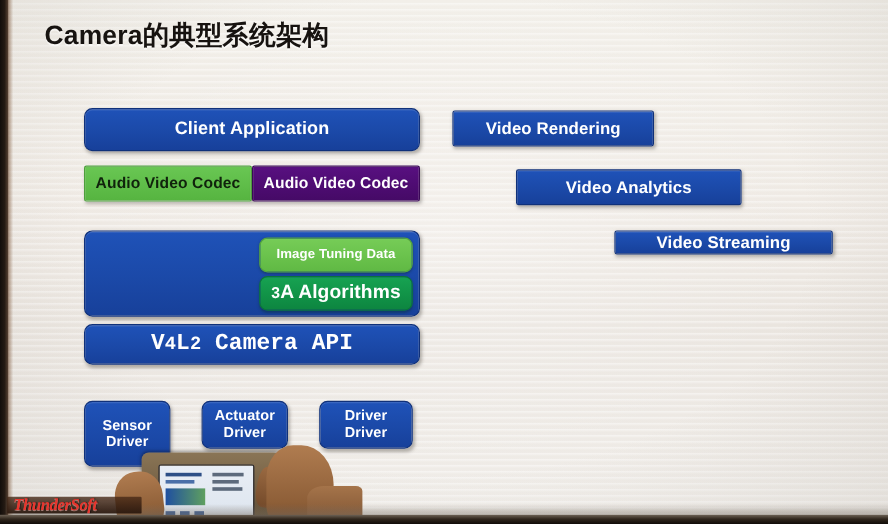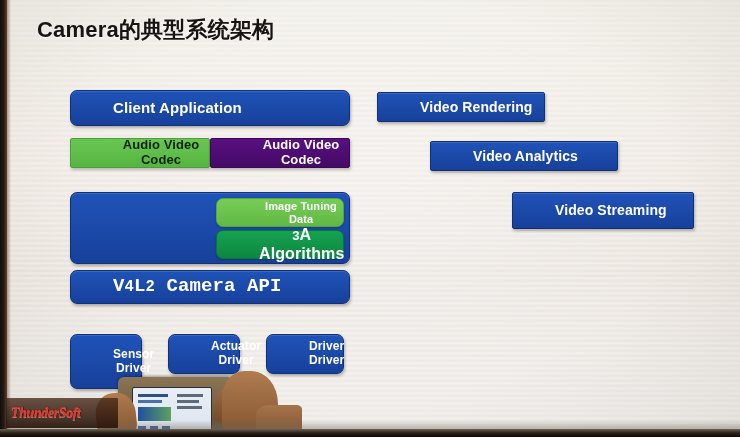--- a/index.html
+++ b/index.html
@@ -82,30 +82,29 @@
     text-shadow: 0 1px 0 rgba(255,255,255,0.55);
     white-space: nowrap;
     z-index: 10;
   }
 
   
   .box {
     position: absolute;
     display: flex;
     align-items: center;
-    justify-content: flex-start;
+    justify-content: center;
     box-sizing: border-box;
     color: #ffffff;
     font-size: 14px;
     font-weight: 600;
     letter-spacing: 0.1px;
     text-align: center;
     line-height: 1.15;
     z-index: 12;
-    padding-left: 42px;
   }
   .blue {
     background: linear-gradient(to bottom, #1f52b8 0%, #1b49a8 55%, #17409a 100%);
     border: 1px solid #0f3versa;
     border: 1px solid #10317a;
     box-shadow: 1px 2px 3px rgba(80,75,68,0.40), inset 0 1px 0 rgba(255,255,255,0.12);
   }
   .rounded {
     border-radius: 7px;
   }
@@ -157,40 +156,39 @@
   #box-v4l2-camera-api { left: 70px; top: 270px; width: 280px; height: 34px; font-size: 19px; font-family: Liberation Mono, monospace; }
 
   
   #box-sensor-driver   { left: 70px;  top: 334px; width: 72px; height: 55px; font-size: 12px; }
   #box-actuator-driver { left: 168px; top: 334px; width: 72px; height: 40px; font-size: 12px; }
   #box-camera-driver   { left: 266px; top: 334px; width: 78px; height: 40px; font-size: 12px; }
 
   
   #box-video-rendering { left: 377px; top: 92px;  width: 168px; height: 30px; font-size: 14px; }
   #box-video-analytics { left: 430px; top: 141px; width: 188px; height: 30px; font-size: 14px; }
-  #box-video-streaming { left: 512px; top: 192px; width: 182px; height: 37px; font-size: 14px; }
+  #box-video-streaming { left: 512px; top: 192px; width: 182px; height: 20px; font-size: 14px; }
 
   
   .num-small {
     font-size: 0.82em;
     vertical-align: baseline;
   }
 
   
   #thundersoft-logo {
     position: absolute;
     left: 6px;
     bottom: 9px;
     width: 112px;
-    height: 30px;
+    height: 14px;
     z-index: 45;
     background: linear-gradient(to bottom, rgba(70,40,22,0.78), rgba(40,22,12,0.92));
     border-radius: 1px;
     display: flex;
-    align-items: center;
     padding-left: 5px;
     box-sizing: border-box;
     overflow: hidden;
   }
   #thundersoft-logo-text {
     font-family: "Liberation Serif", serif;
     font-style: italic;
     font-weight: bold;
     font-size: 14px;
     color: #e8342c;

